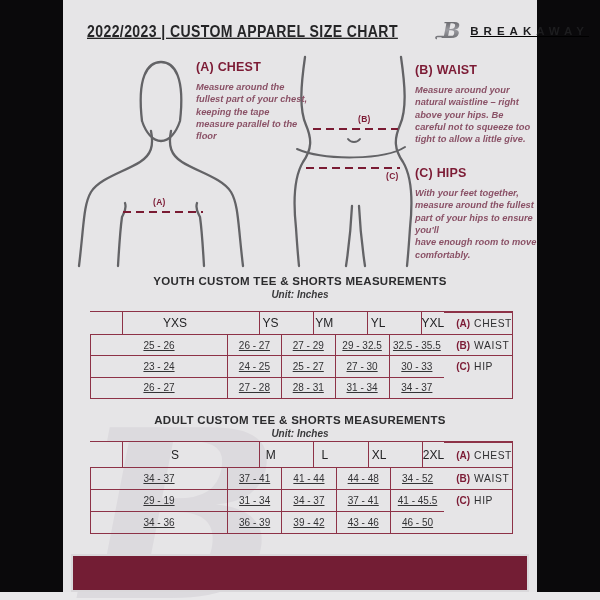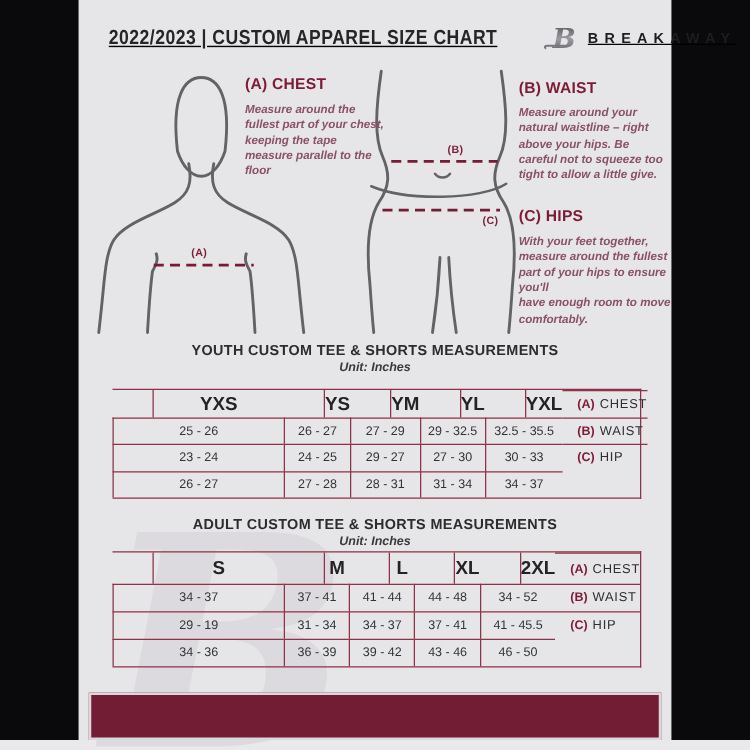--- a/index.html
+++ b/index.html
@@ -55,25 +55,25 @@
     border-top:1px solid #8d3247;border-bottom:1px solid #8d3247;border-right:1px solid #8d3247;
     box-sizing:border-box;
   }
   .cell{
     display:flex;align-items:center;justify-content:center;
     border-left:1px solid #8d3247;border-top:1px solid #8d3247;
     font-size:10px;color:#333335;box-sizing:border-box;
   }
   .cell.first-col{border-left:none;justify-content:flex-start;padding-left:12px;}
   .cell.first-row{border-top:none;}
-  .cell.size-head{font-weight:700;font-size:15px;color:#232325;margin-left:32px;}
+  .cell.size-head{font-weight:400;font-size:12px;color:#232325;margin-left:32px;}
   .cell.table-corner{font-size:9.6px;letter-spacing:.8px;color:#2f2f31;}
   .row-key{font-weight:800;color:#7c1b35;margin-right:4px;font-size:10px;}
   .row-label{letter-spacing:.6px;font-size:10.3px;color:#2f2f31;}
-  .cell.value{font-weight:500;}
+  .cell.value{font-weight:500;text-decoration:underline;}
   
   .bottom-bar{
     position:absolute;left:71px;top:554px;width:458px;height:38px;z-index:3;
     background:#731d34;border:2px solid #dad8db;box-sizing:border-box;
   }
 </style>
 </head>
 <body>
 
 <div class="stage">
@@ -162,21 +162,21 @@
     <div class="cell value">27 - 29</div>
     <div class="cell value">29 - 32.5</div>
     <div class="cell value">32.5 - 35.5</div>
 
     <div class="cell first-col">
       <span class="row-key">(B)</span>
       <span class="row-label">WAIST</span>
     </div>
     <div class="cell value">23 - 24</div>
     <div class="cell value">24 - 25</div>
-    <div class="cell value">29 - 27</div>
+    <div class="cell value">25 - 27</div>
     <div class="cell value">27 - 30</div>
     <div class="cell value">30 - 33</div>
 
     <div class="cell first-col">
       <span class="row-key">(C)</span>
       <span class="row-label">HIP</span>
     </div>
     <div class="cell value">26 - 27</div>
     <div class="cell value">27 - 28</div>
     <div class="cell value">28 - 31</div>

